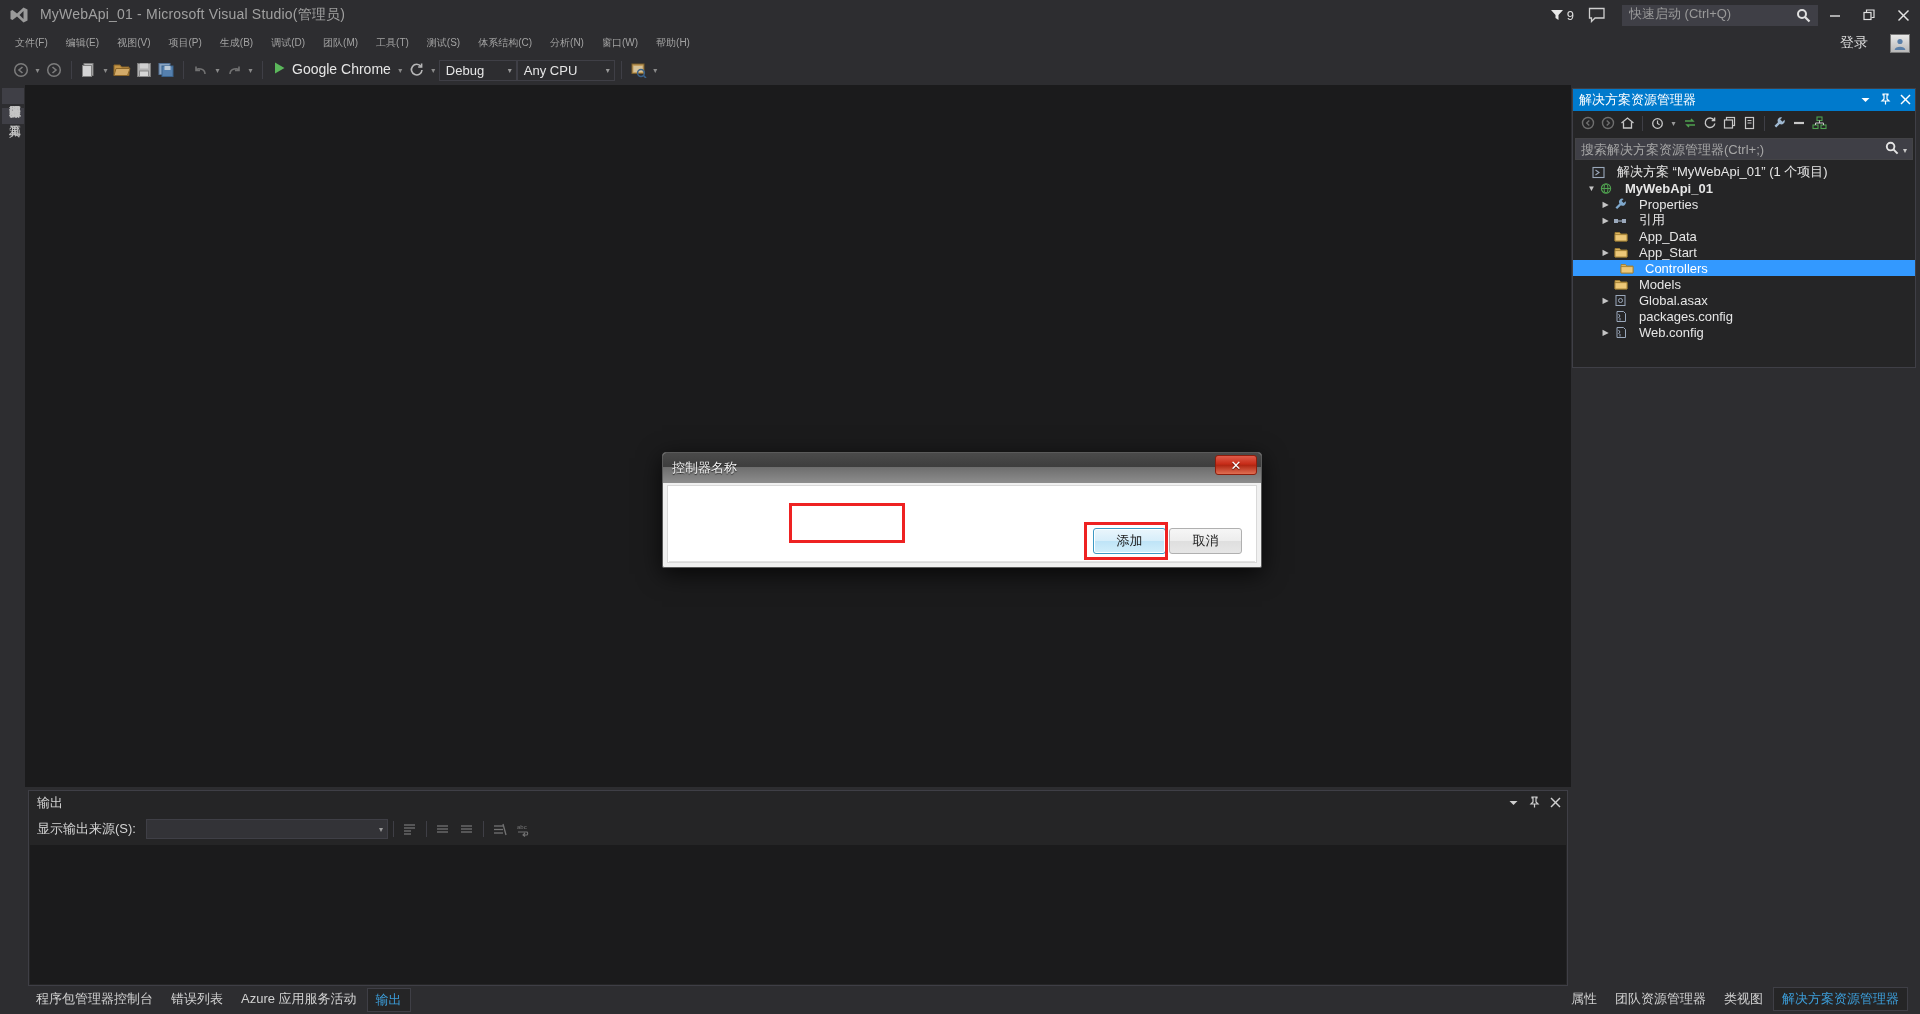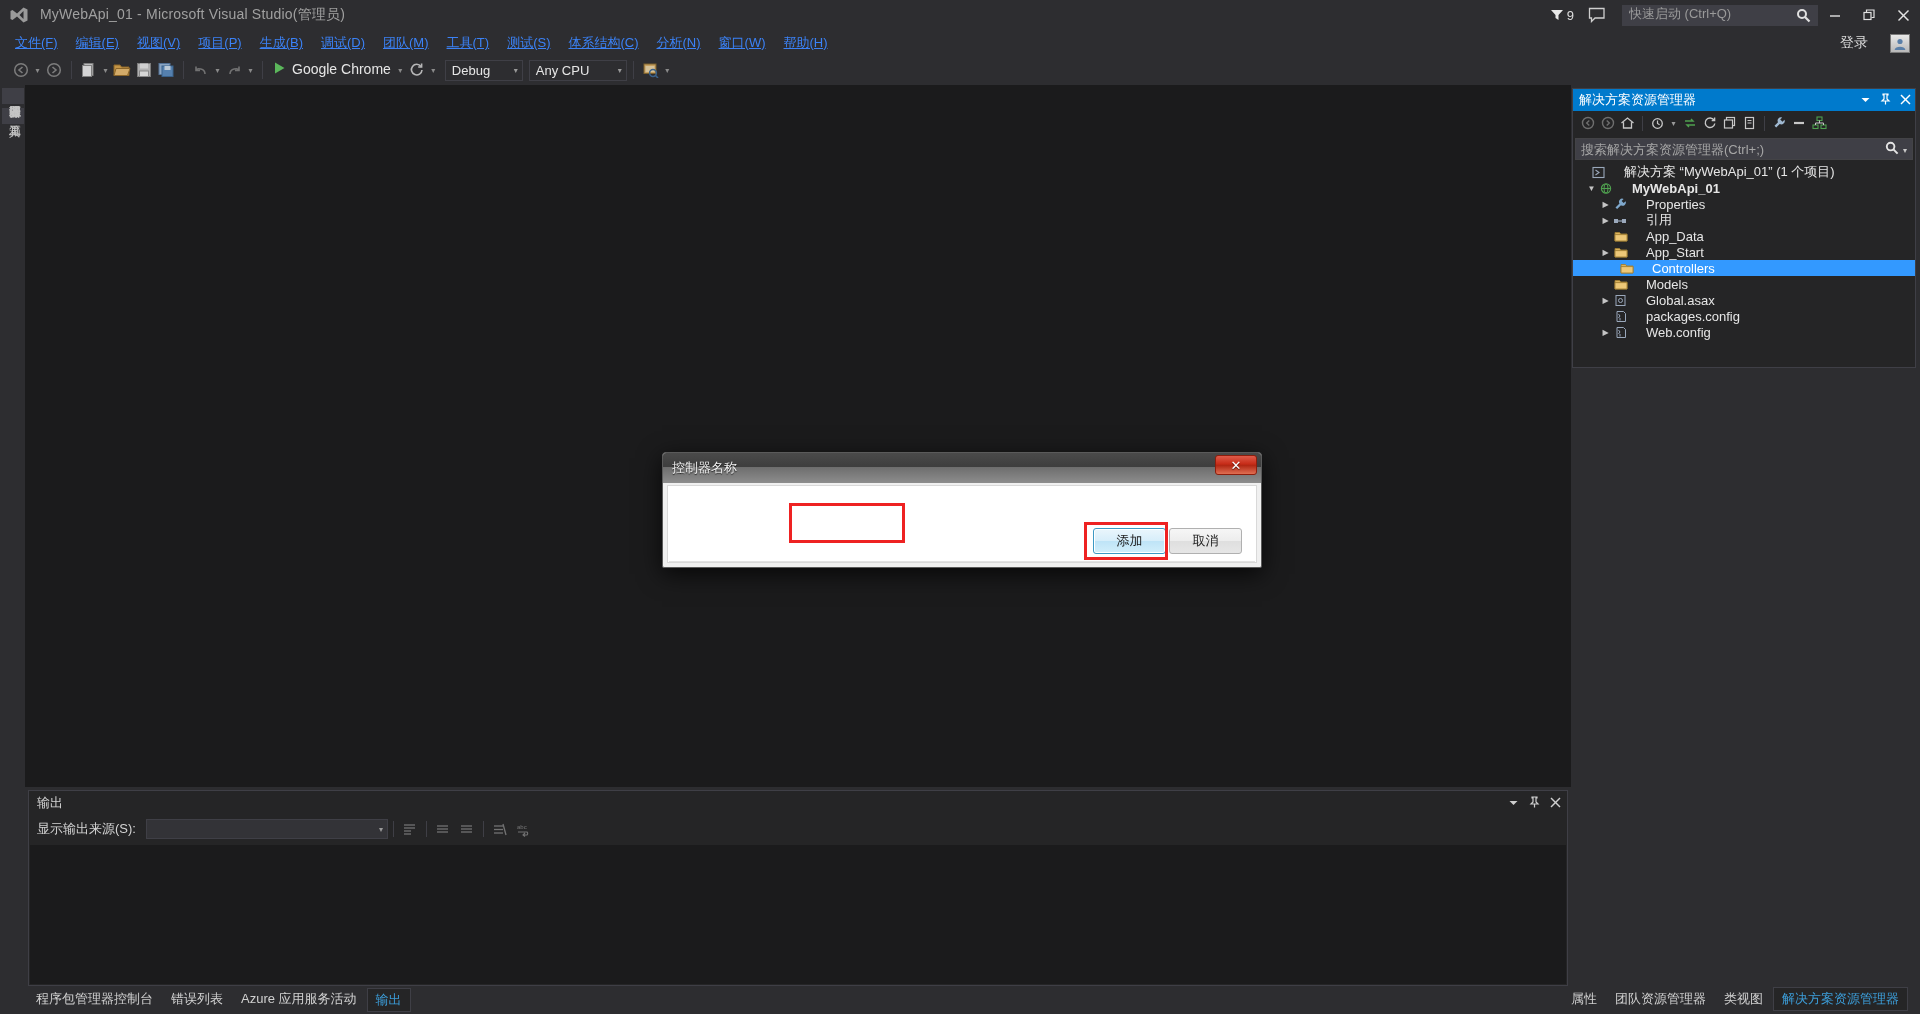--- a/index.html
+++ b/index.html
@@ -34,39 +34,39 @@
   }
   .qlaunch input::placeholder { color: #9a9a9a; }
   .qlaunch .mag { position: absolute; right: 6px; top: 2px; }
   .wbtn { width: 34px; height: 30px; display: flex; align-items: center; justify-content: center; color: #ddd; }
 
   
   .menubar {
     position: absolute; top: 30px; left: 0; width: 1920px; height: 26px;
     background: #2d2d30; display: flex; align-items: center; padding-left: 6px;
   }
-  .menu-item { color: #3b82f6; font-size: 13px; padding: 3px 9px; white-space: nowrap; cursor: default; text-decoration: underline; }
+  .menu-item { color: #a3a3a3; font-size: 10px; padding: 3px 9px; white-space: nowrap; cursor: default; }
   .signin { position: absolute; right: 52px; top: 4px; color: #dcdcdc; font-size: 14px; }
   .acct-ico { position: absolute; right: 10px; top: 4px; width: 20px; height: 19px;
     background: linear-gradient(#e8e8e8,#b8b8b8); border: 1px solid #7a7a7a; display:flex; align-items:center; justify-content:center;}
 
   
   .toolbar {
     position: absolute; top: 56px; left: 0; width: 1920px; height: 28px;
     background: #2d2d30; display: flex; align-items: center; padding-left: 10px;
   }
   .tb-ico { width: 22px; height: 22px; display: flex; align-items: center; justify-content: center; opacity: .85; }
   .tb-caret { width: 11px; height: 22px; display: flex; align-items: center; justify-content: center; color: #8a8a8a; font-size: 8px;}
   .tb-sep { width: 1px; height: 18px; background: #3f3f46; margin: 0 6px; }
   .run-btn { display: flex; align-items: flex-start; padding: 0 4px; }
   .run-btn .txt { color: #e6e6e6; font-size: 14px; margin-left: 6px; }
   .combo {
     height: 21px; min-width: 74px; background: #2d2d30; border: 1px solid #3f3f46;
     display: flex; align-items: center; justify-content: space-between;
-    padding: 0 4px 0 6px; color: #e6e6e6; font-size: 13px; margin-left: 6px;
+    padding: 0 4px 0 6px; color: #e6e6e6; font-size: 13px; 
   }
   .combo .cv { white-space: nowrap; }
   .combo .cc { color: #9a9a9a; font-size: 8px; margin-left: 10px; }
 
   
   .leftrail {
     position: absolute; top: 84px; left: 0; width: 24px; height: 906px; background: #2d2d30;
   }
   .vtab {
     writing-mode: vertical-rl; text-orientation: mixed;
@@ -129,21 +129,21 @@
   }
   .se-search input::placeholder { color: #a6a6a6; }
   .se-search .sicons { position: absolute; right: 5px; top: 2px; display: flex; align-items: center; gap: 4px; }
   .se-tree { padding-top: 4px; font-size: 13px; color: #e6e6e6; }
   .tr {
     height: 16px; display: flex; align-items: center; white-space: nowrap;
   }
   .tr.sel { background: #3399ff; color: #fff; }
   .tr .arrow { width: 13px; display: flex; align-items: center; justify-content: center; color: #c5c5c5; font-size: 8px; }
   .tr .ico { width: 18px; display: flex; align-items: center; justify-content: center; }
-  .tr .lbl { margin-left: 16px; }
+  .tr .lbl { margin-left: 9px; }
   .bold { font-weight: bold; }
 
   
   .dlg-shadow {
     position: absolute; left: 662px; top: 452px; width: 600px; height: 116px;
     box-shadow: 0 6px 22px rgba(0,0,0,.75);
     background: transparent;
   }
   .dialog {
     position: absolute; left: 662px; top: 452px; width: 600px; height: 116px;

